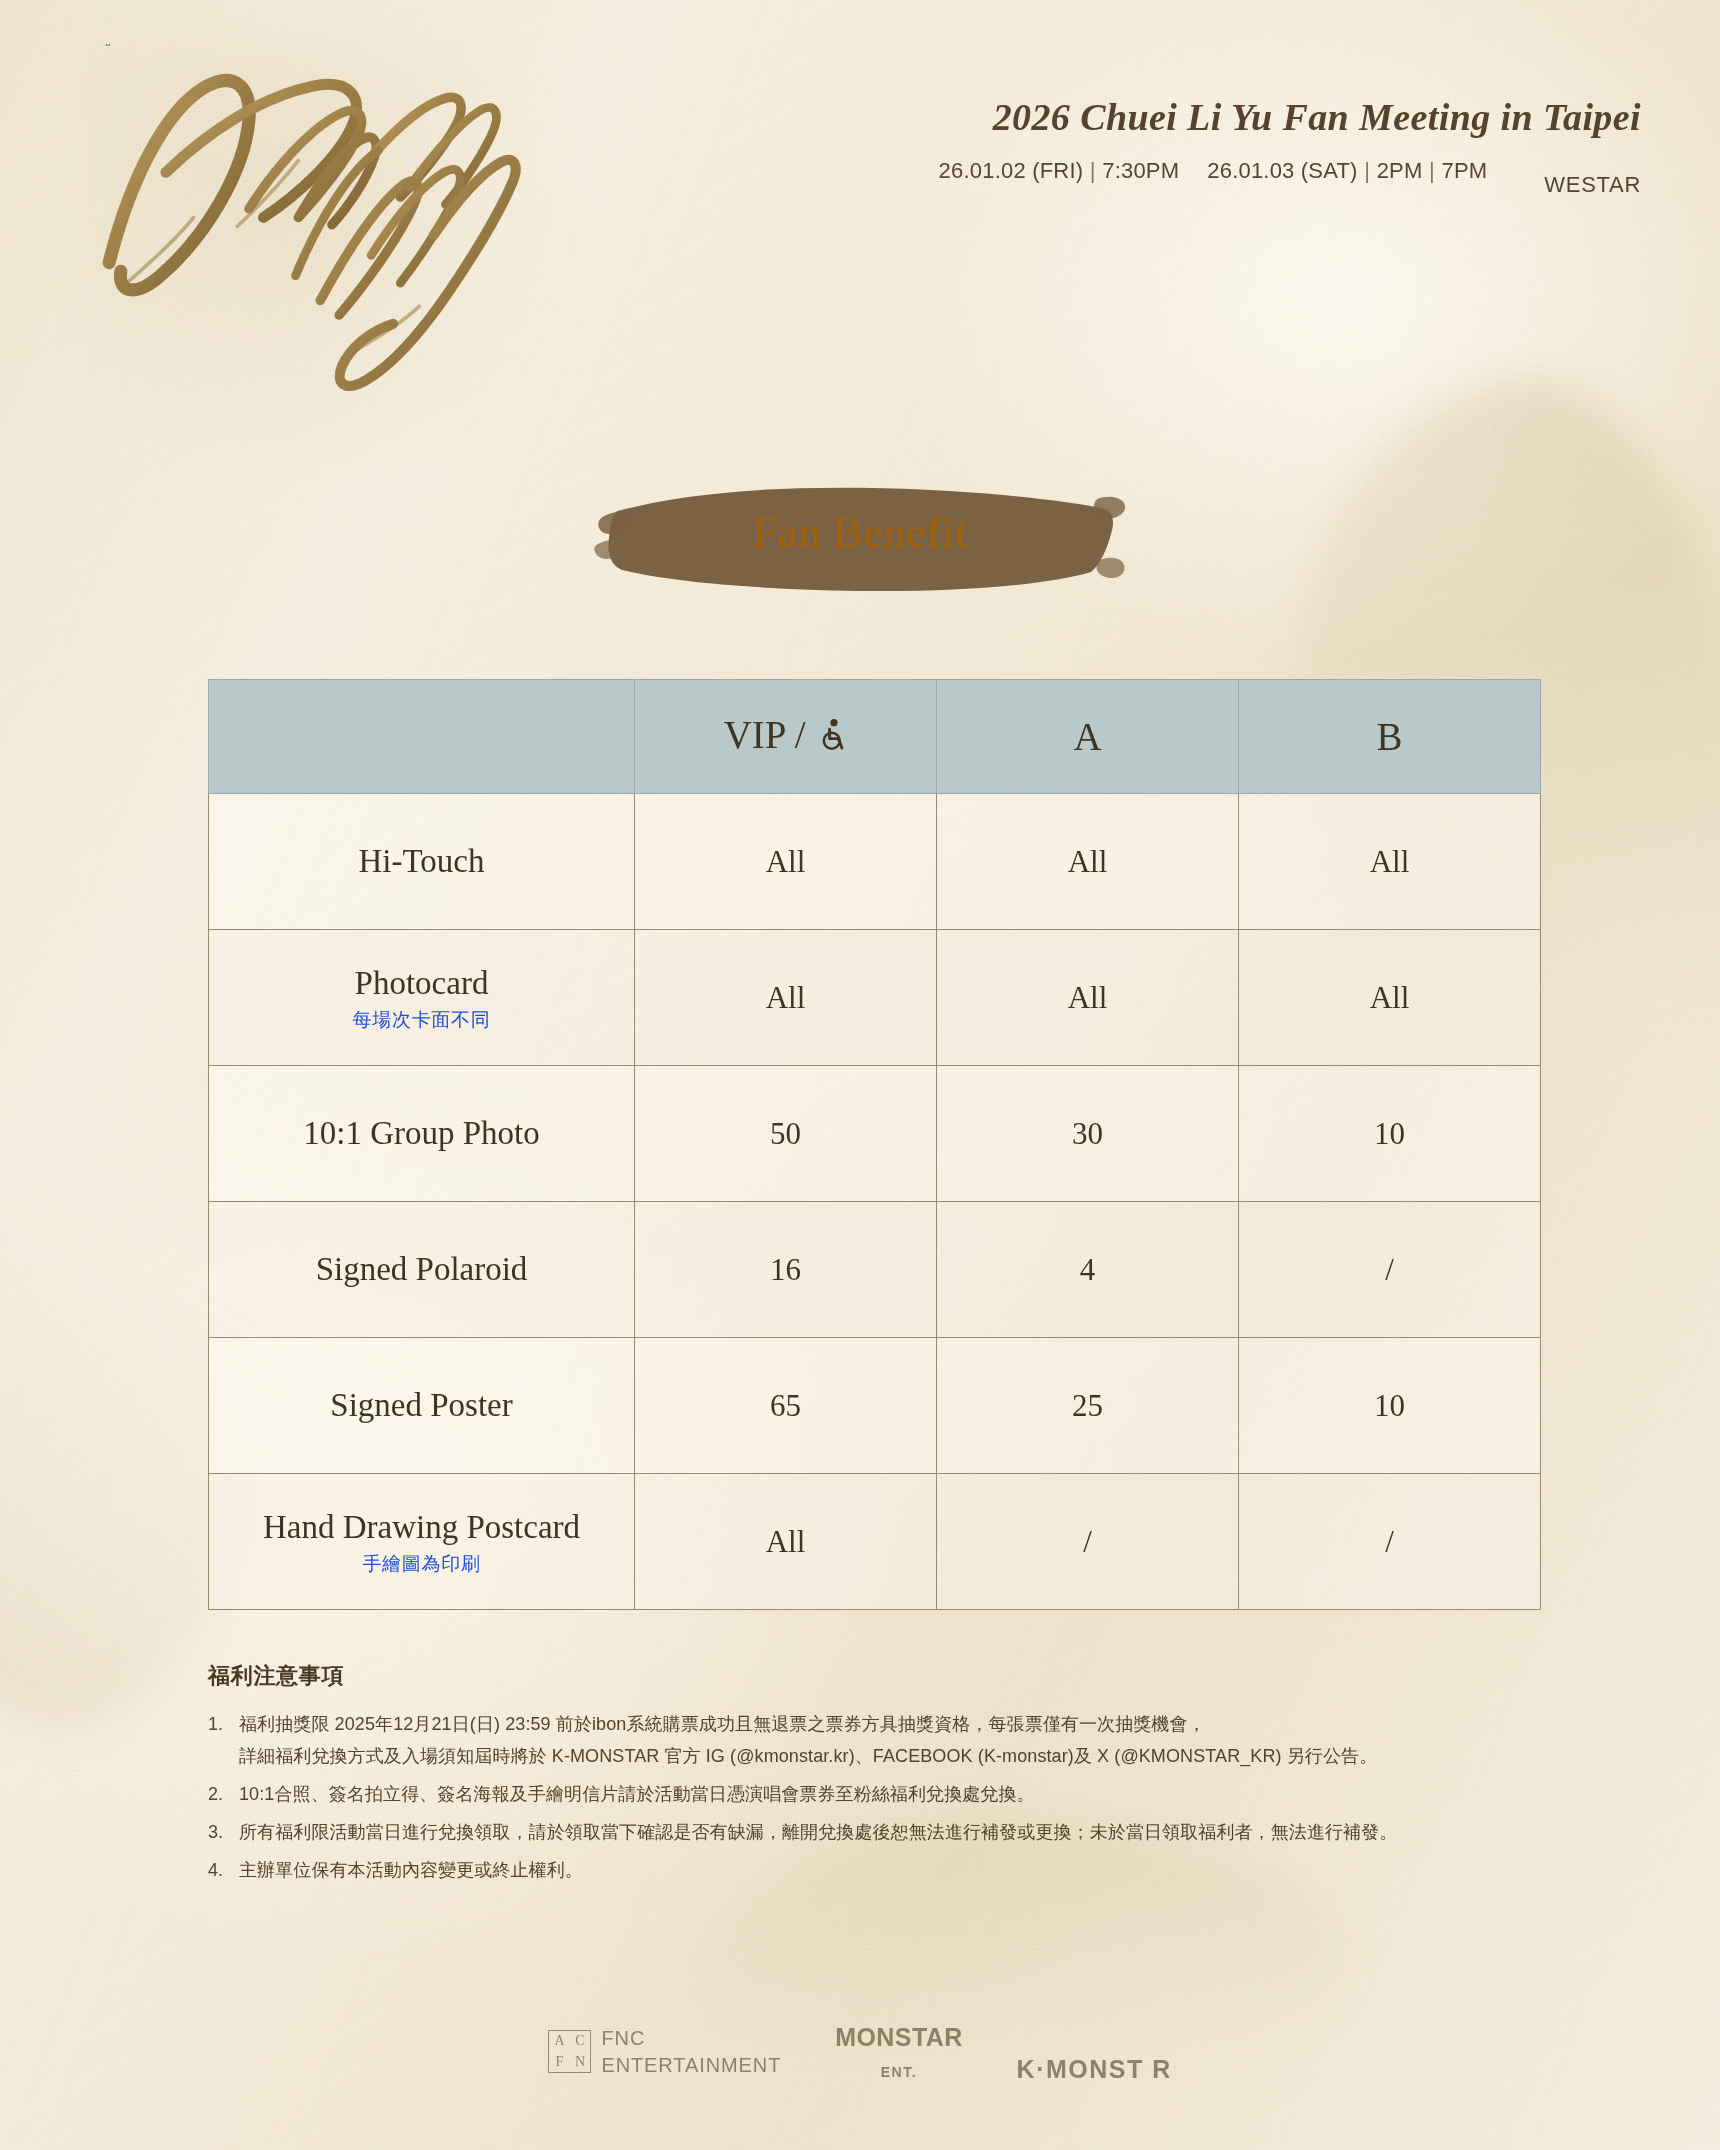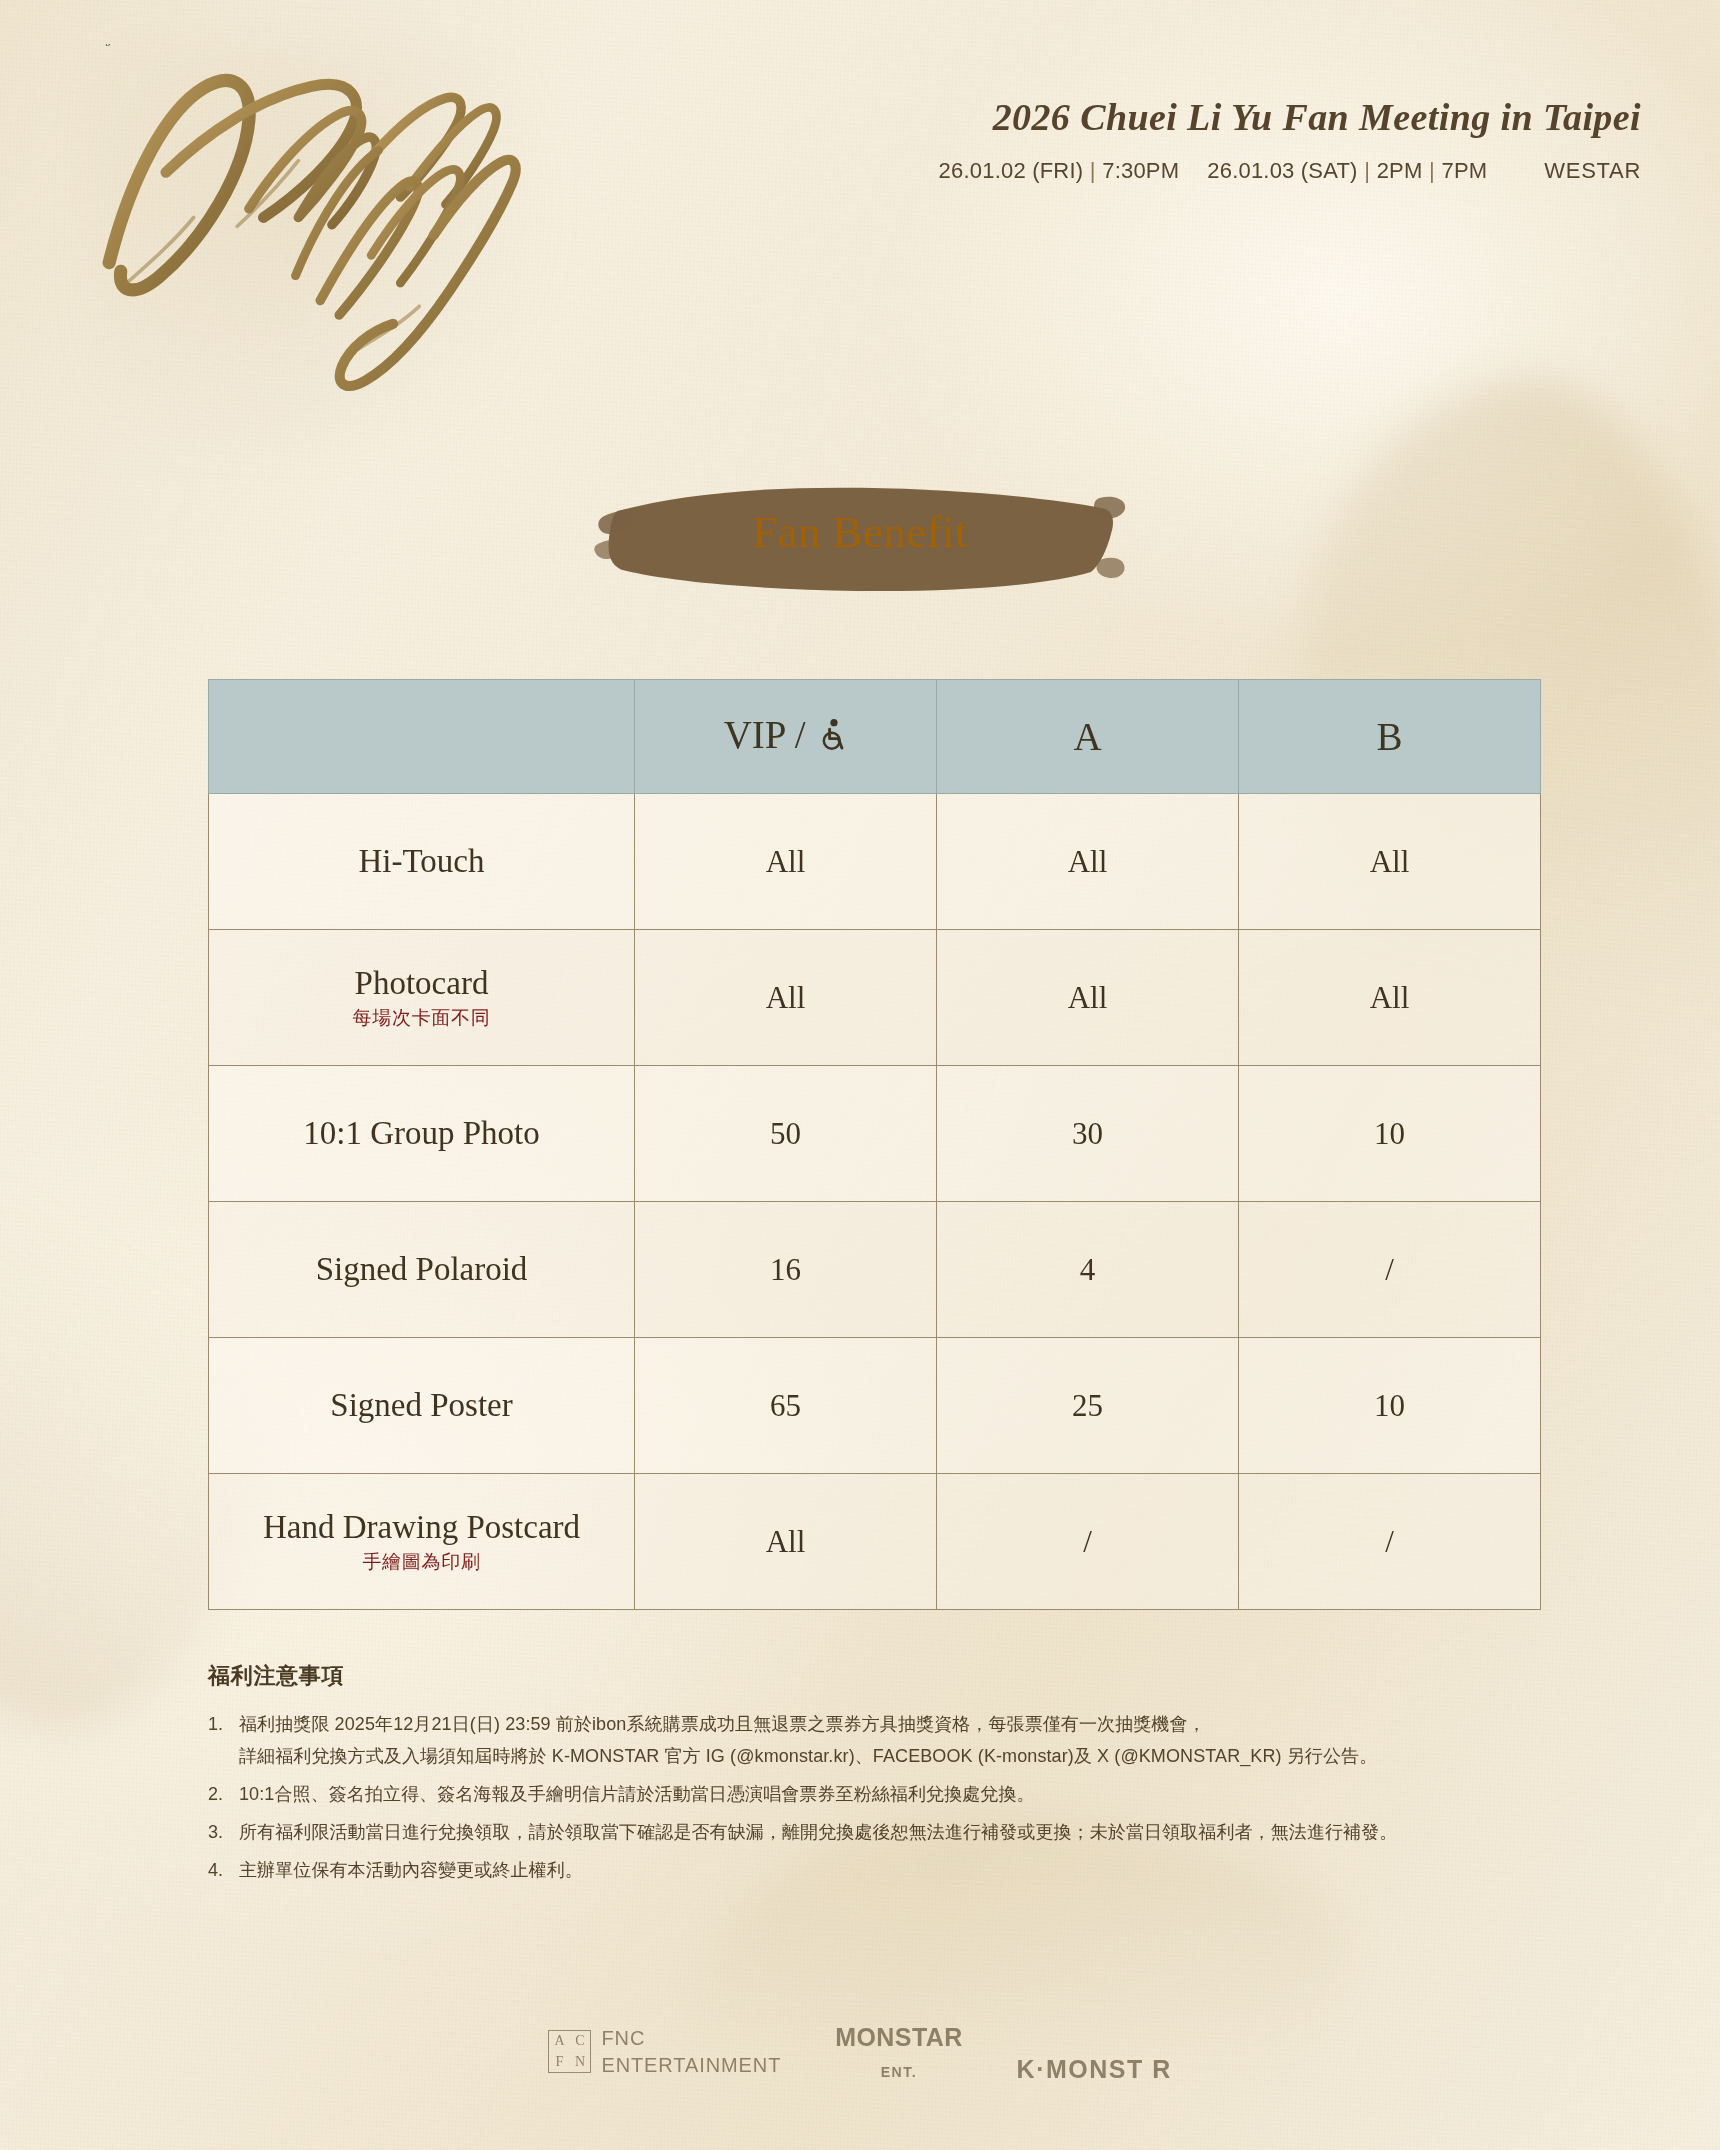--- a/index.html
+++ b/index.html
@@ -117,20 +117,21 @@
     text-align: center;
     color: #8c7655;
   }
   .event-meta .gap {
     display: inline-block;
     width: 28px;
   }
   .event-meta .venue {
     margin-left: 57px;
     letter-spacing: 0.7px;
+    margin-top: 14px;
   }
 
   
   .banner {
     position: absolute;
     left: 50%;
     transform: translateX(-50%);
     top: 466px;
     width: 539px;
     height: 138px;
@@ -191,24 +192,24 @@
     font-family: "Liberation Serif", serif;
     font-size: 31px;
   }
   .benefit-table tbody td.label {
     font-size: 33px;
     line-height: 1.12;
     padding: 0 7.3px;
   }
   .benefit-table tbody td.label .zh {
     display: block;
-    font-family: Liberation Mono, monospace;
+    font-family: Liberation Sans, sans-serif;
     font-size: 19px;
     margin-top: 7.3px;
-    color: #7f1d1d;
+    color: #1d4ed8;
     letter-spacing: 0.7px;
   }
   .benefit-table tbody tr:nth-child(odd) td { background: rgba(253,250,243,0.55); }
   .benefit-table tbody tr:nth-child(even) td { background: rgba(249,244,233,0.5); }
 
   
   .notes {
     position: absolute;
     left: 208px;
     top: 1661px;

